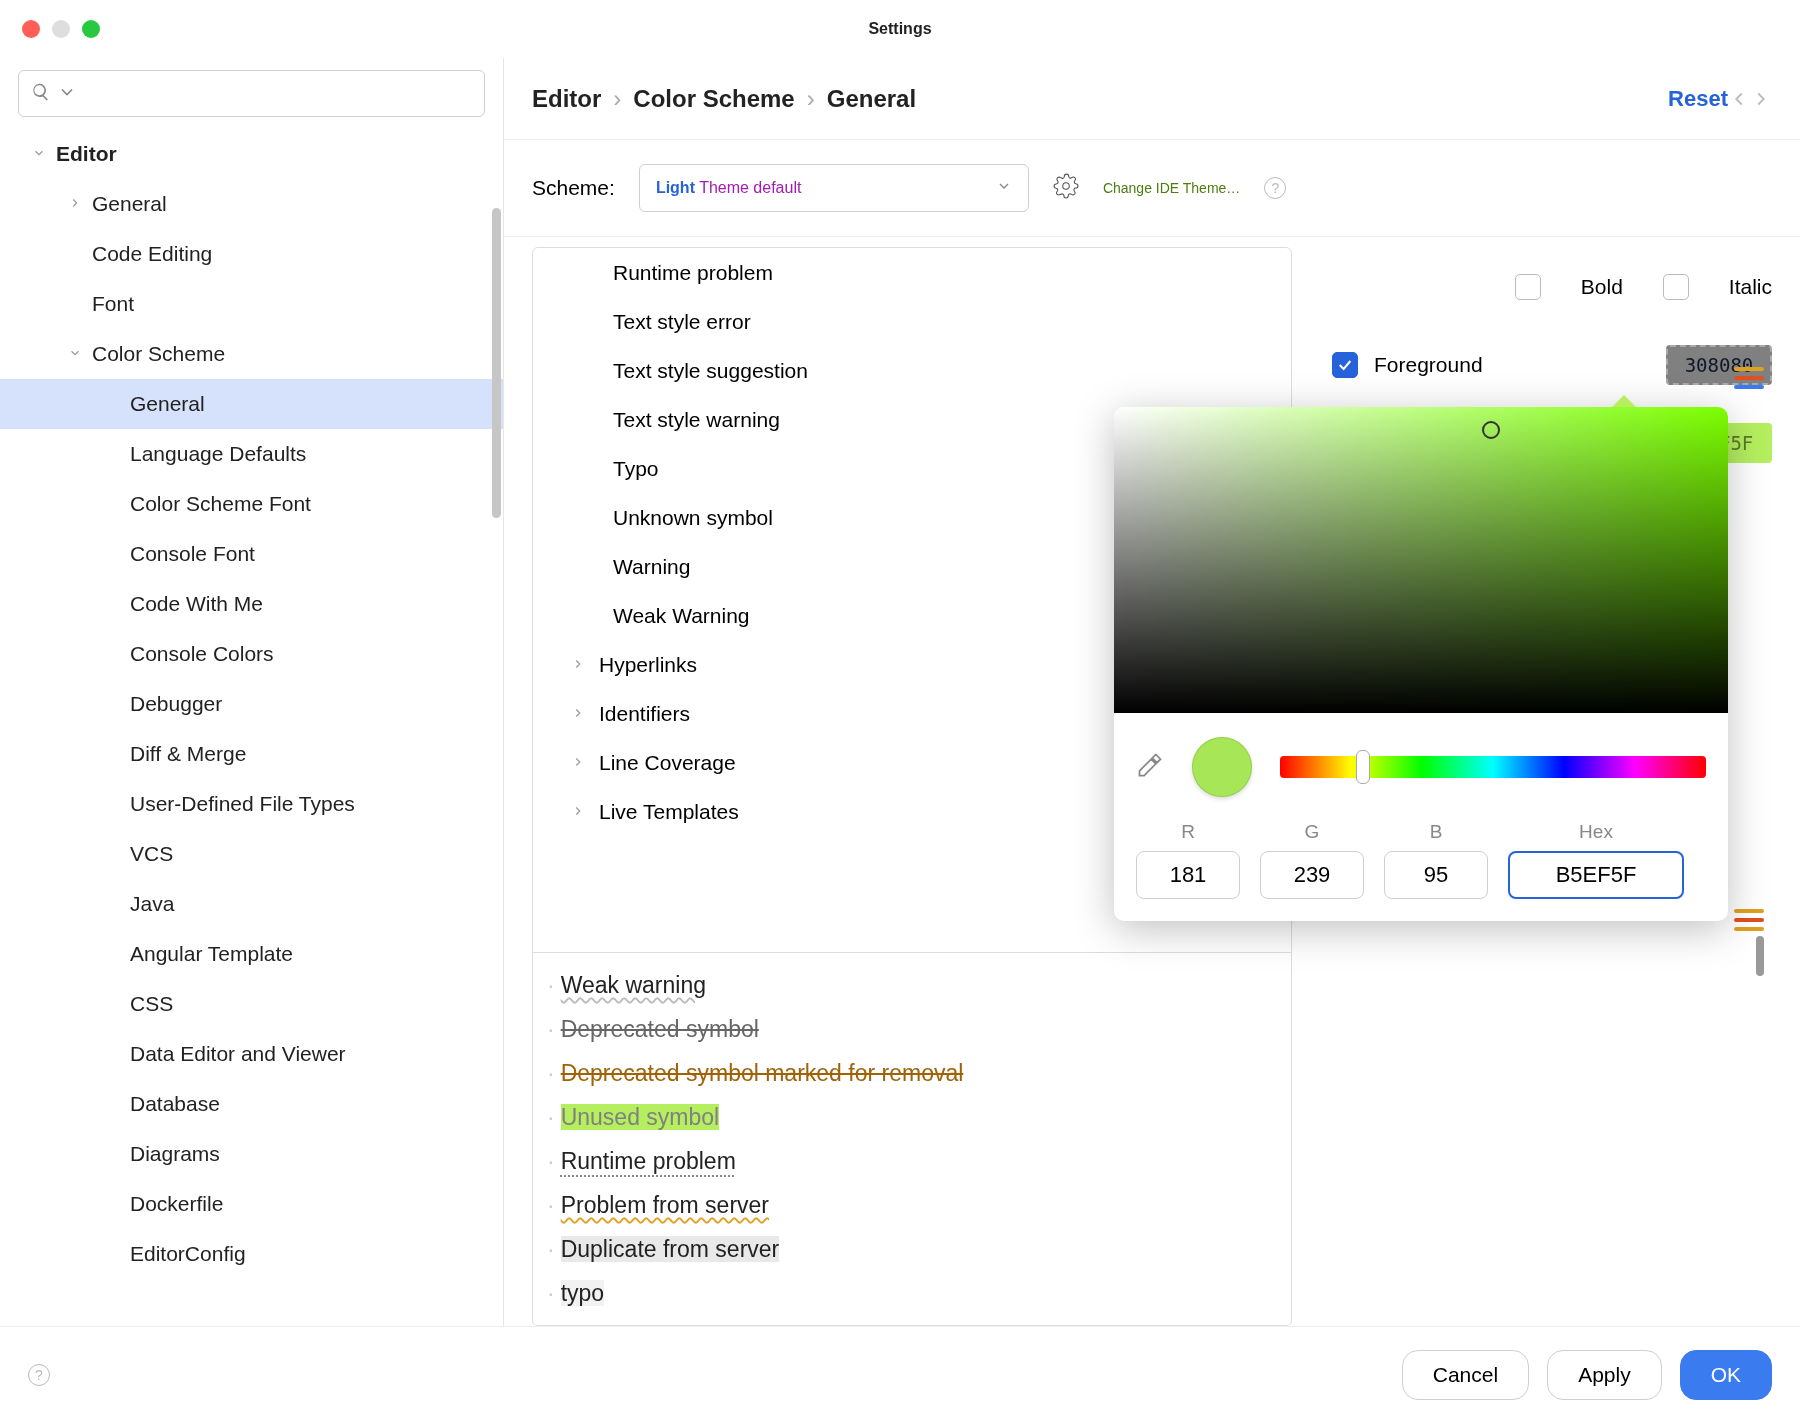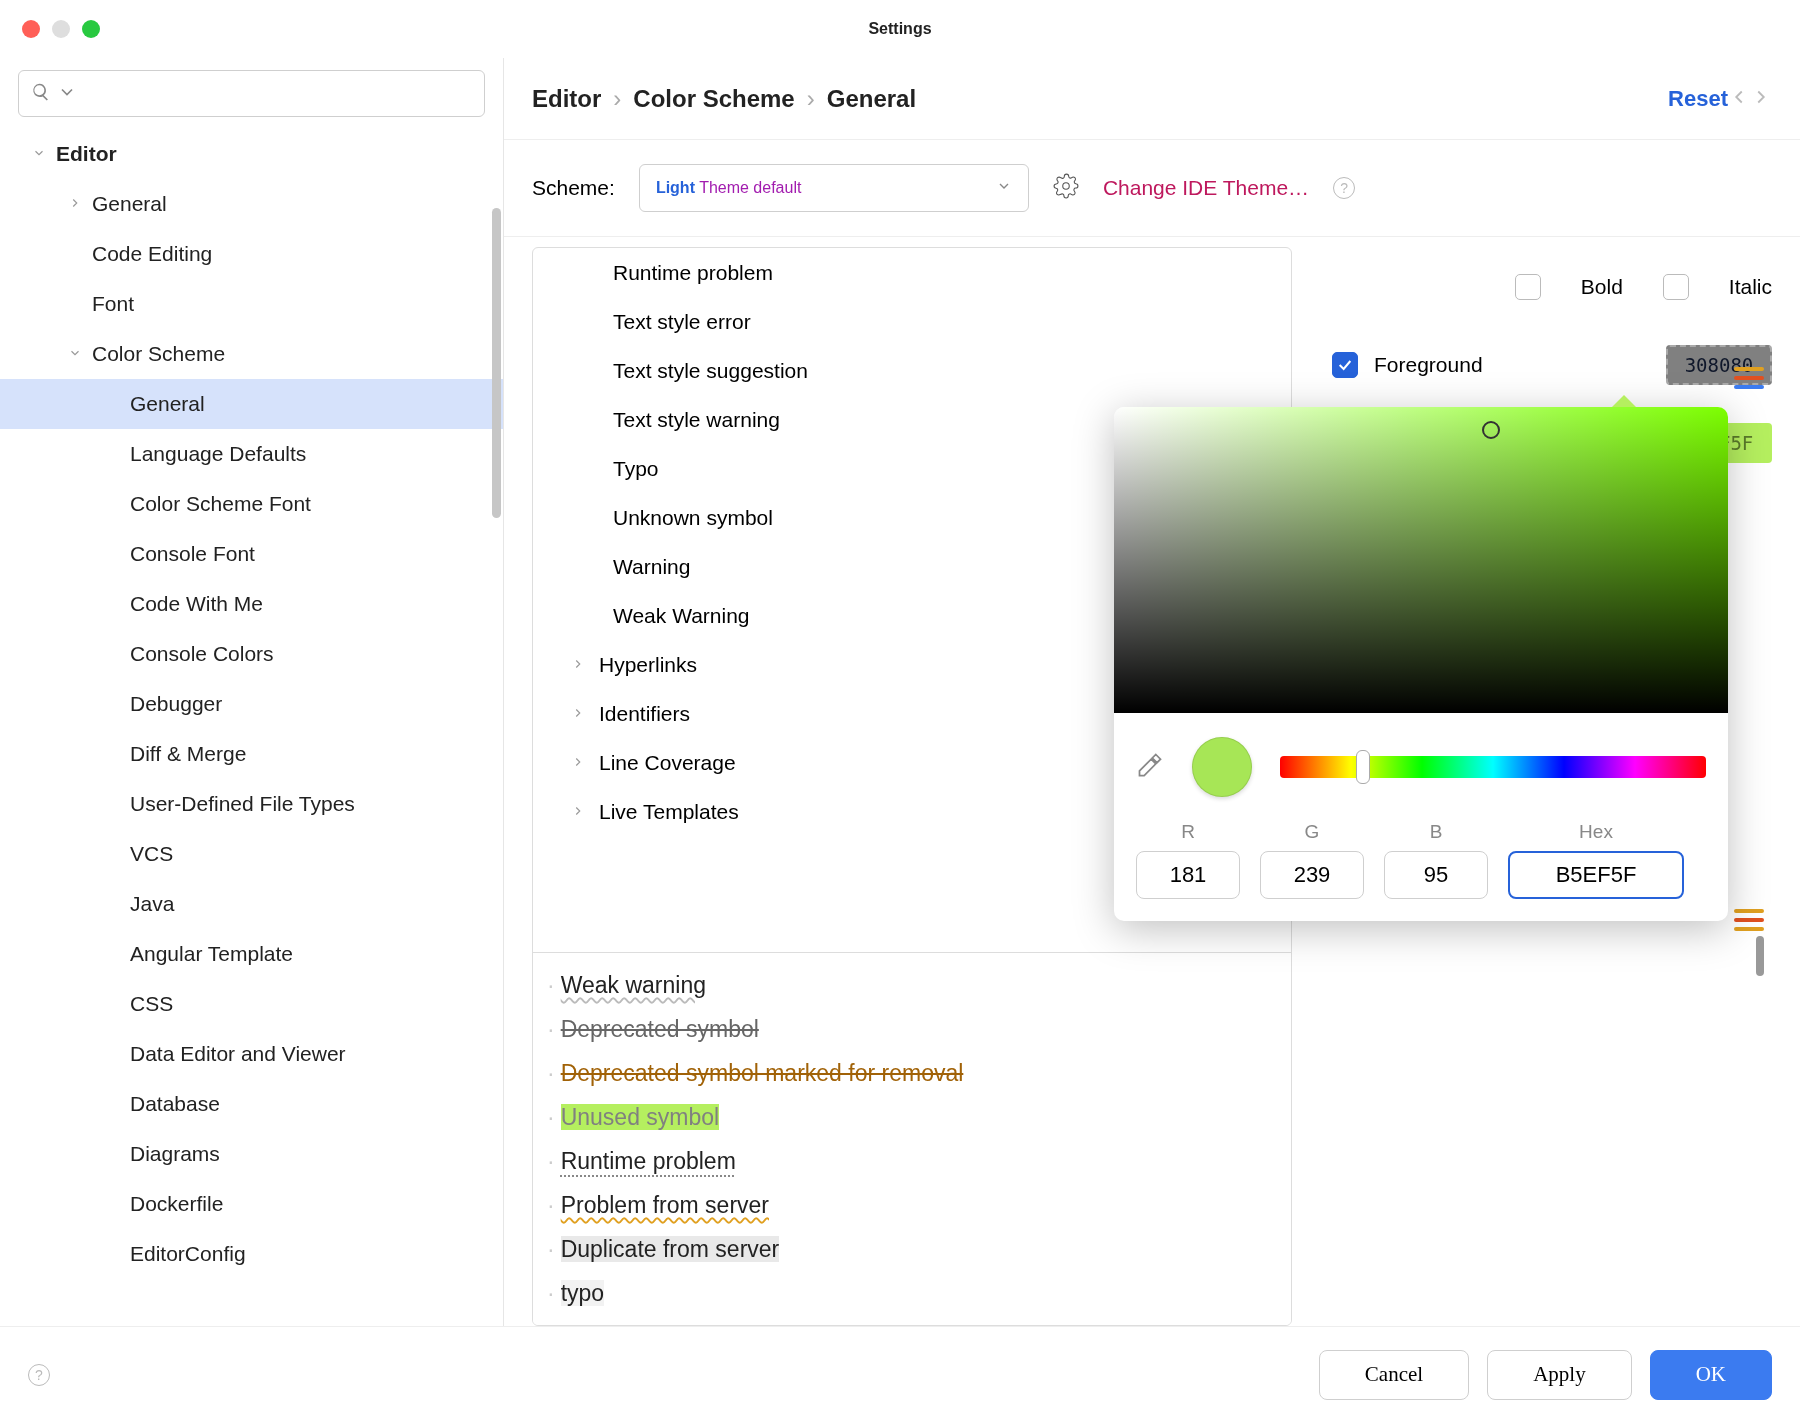--- a/index.html
+++ b/index.html
@@ -21,32 +21,32 @@
 .tree-item.depth2{ padding-left:68px;}
 .tree-item.depth3{ padding-left:130px;}
 .tree-item.selected{ background:#d6e2fb;}
 .chev{ width:16px; height:16px; margin-right:8px; display:inline-flex;}
 .chev svg{ width:14px; height:14px; stroke:#999; stroke-width:2; fill:none;}
 .scroll-thumb{ position:absolute; right:2px; top:150px; width:9px; height:310px; background:#c6c6c6; border-radius:5px;}
 .main { flex:1; display:flex; flex-direction:column; min-width:0;}
 .breadcrumb-row{ display:flex; align-items:center; height:82px; padding:0 28px; border-bottom:1px solid #eee;}
 .breadcrumb{ font-size:24px; font-weight:700; color:#222; display:flex; align-items:center; gap:12px;}
 .breadcrumb .sep{ color:#aaa; font-weight:400;}
-.bc-right{ margin-left:auto; display:flex; }
+.bc-right{ margin-left:auto; display:flex; align-items:center; }
 .reset{ color:#2662d9; font-size:22px; font-weight:600;}
 .nav-arrow{ width:22px; height:22px;}
 .nav-arrow svg{stroke:#bbb; stroke-width:2; fill:none;}
 .scheme-row{ display:flex; align-items:center; padding:24px 28px; gap:24px; border-bottom:1px solid #eee;}
 .scheme-label{ font-size:21px; }
 .scheme-select{ display:flex; align-items:center; border:1px solid #cfcfcf; border-radius:6px; height:48px; padding:0 16px; width:390px; justify-content:space-between;}
 .scheme-select svg{width:16px;height:16px;stroke:#888;stroke-width:2;fill:none;}
 .scheme-name .accent{ color:#2662d9; font-weight:600;}
 .scheme-name .rest{ color:#a21caf;}
 .gear{ width:26px; height:26px; stroke:#555; fill:none;}
-.ide-link{ color:#be185d; font-size:21px;}
+.ide-link{ color:#4d7c0f; font-size:14px;}
 .help-circ{ width:22px;height:22px;border:1.5px solid #bbb;border-radius:50%;display:inline-flex;align-items:center;justify-content:center;color:#bbb;font-size:14px;}
 .content-row{ flex:1; display:flex; padding:10px 28px 0 28px; gap:0; min-height:0;}
 .list-col{ width:760px; border:1px solid #ddd; border-radius:6px; display:flex; flex-direction:column; overflow:hidden;}
 .attr-list{ flex:1; overflow:hidden; font-size:21px;}
 .attr-item{ height:49px; display:flex; align-items:center; padding-left:80px;}
 .attr-item.group{ padding-left:38px; }
 .attr-item.group .chev{margin-right:12px;}
 .attr-item.selected{ background:#e4e4e4;}
 .preview{ border-top:1px solid #ddd; padding:10px 14px; font-family: Menlo, Consolas, monospace; font-size:23px; line-height:44px; color:#222; background:#fff;}
 .preview .dotchar{ color:#ccc; letter-spacing:6px;}
@@ -84,21 +84,21 @@
 .hue-thumb{ position:absolute; left:76px; top:-6px; width:14px; height:34px; background:#fff; border:1px solid #aaa; border-radius:6px;}
 .rgb-row{ display:flex; gap:20px; padding:14px 22px 22px 22px;}
 .rgb-col{ display:flex; flex-direction:column; align-items:center; gap:8px;}
 .rgb-col label{ color:#888; font-size:19px;}
 .rgb-col input{ width:104px; height:48px; border:1px solid #cfcfcf; border-radius:8px; text-align:center; font-size:22px;}
 .hex-col input{ width:176px; border:2px solid #2662d9;}
 .gutter-marks{ position:absolute; right:8px; top:120px; width:30px;}
 .gmark{ height:4px; margin-bottom:5px; border-radius:2px;}
 .footer{ height:96px; border-top:1px solid #eee; display:flex; align-items:center; padding:0 28px; gap:18px;}
 .footer .help{ margin-right:auto;}
-.btn{ height:50px; padding:0 45px; border-radius:8px; font-size:21px; border:1px solid #cfcfcf; background:#fff;font-family:Liberation Serif, serif;}
+.btn{ height:50px; padding:0 30px; border-radius:16px; font-size:21px; border:1px solid #cfcfcf; background:#fff;}
 .btn.primary{ background:#3b7bf0; color:#fff; border-color:#3b7bf0;}
 </style>
 </head>
 <body>
 
 <div class="window">
   <div class="titlebar">
     <div class="traffic">
       <div class="dot red"></div>
       <div class="dot yellow"></div>

